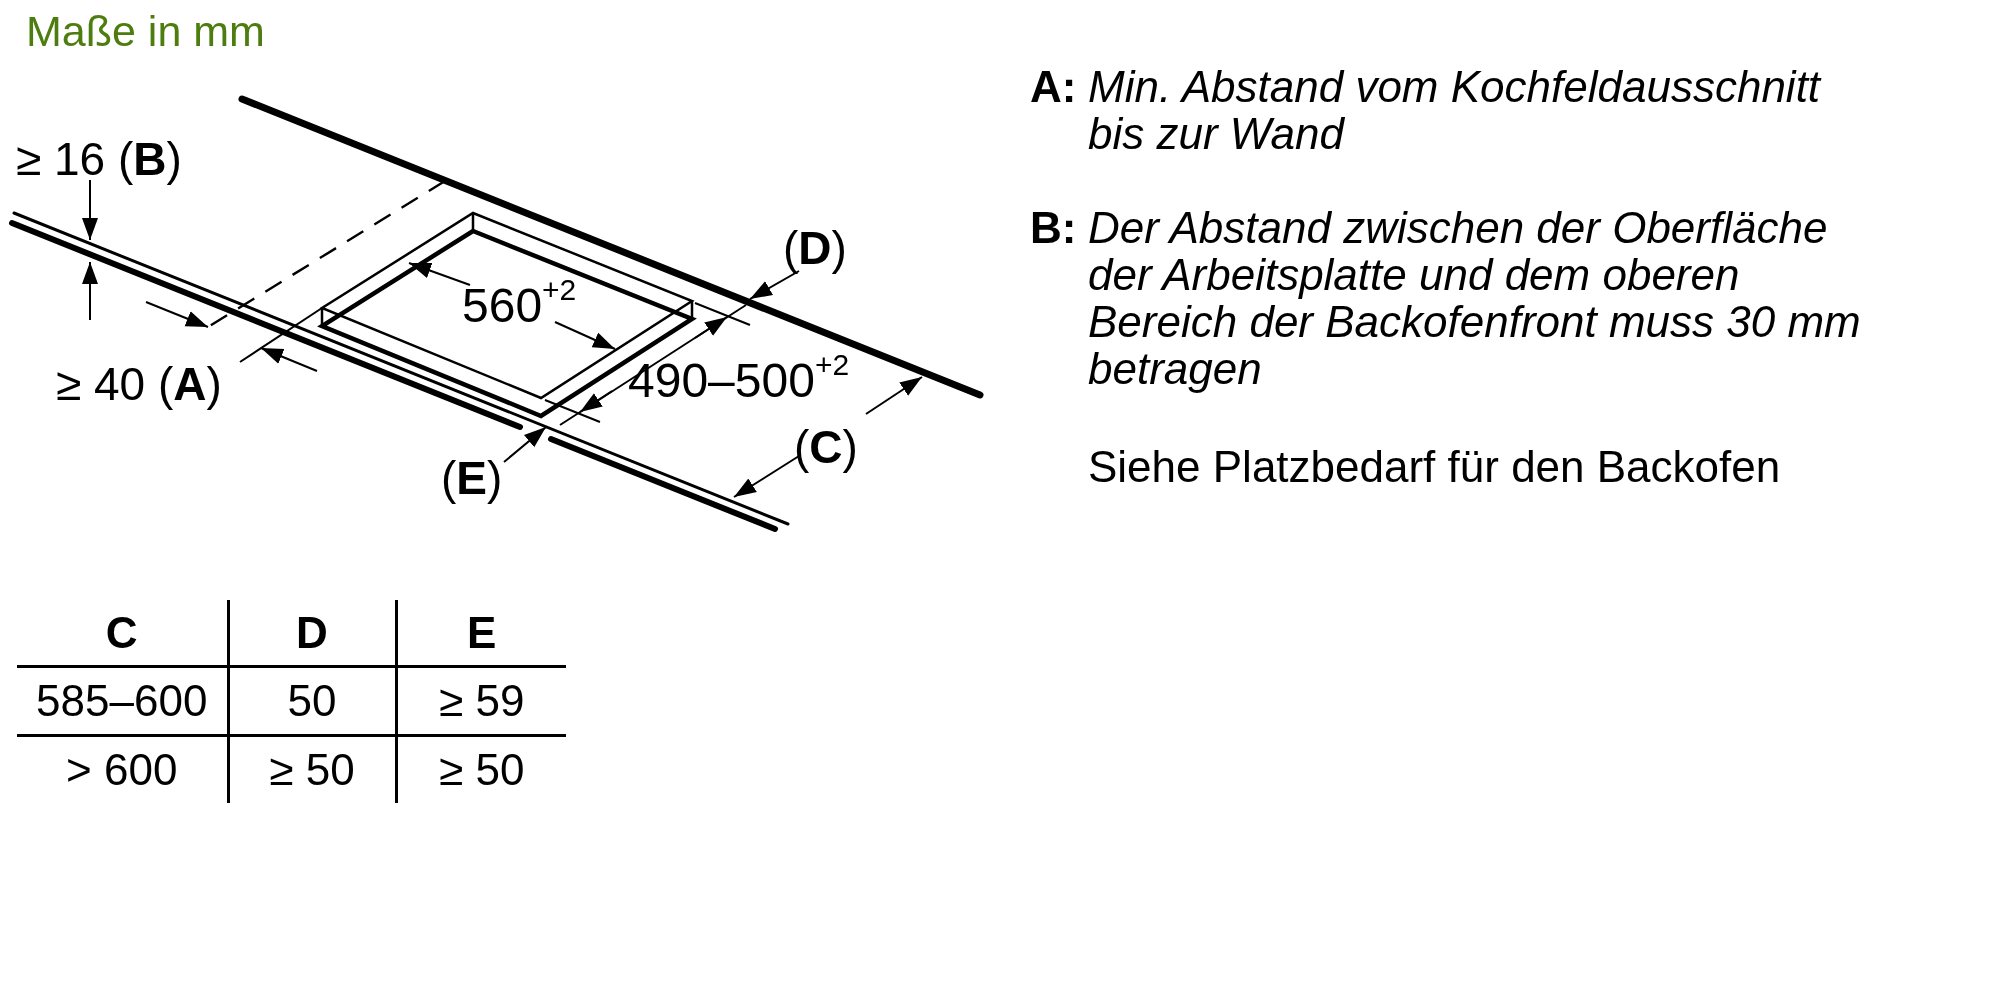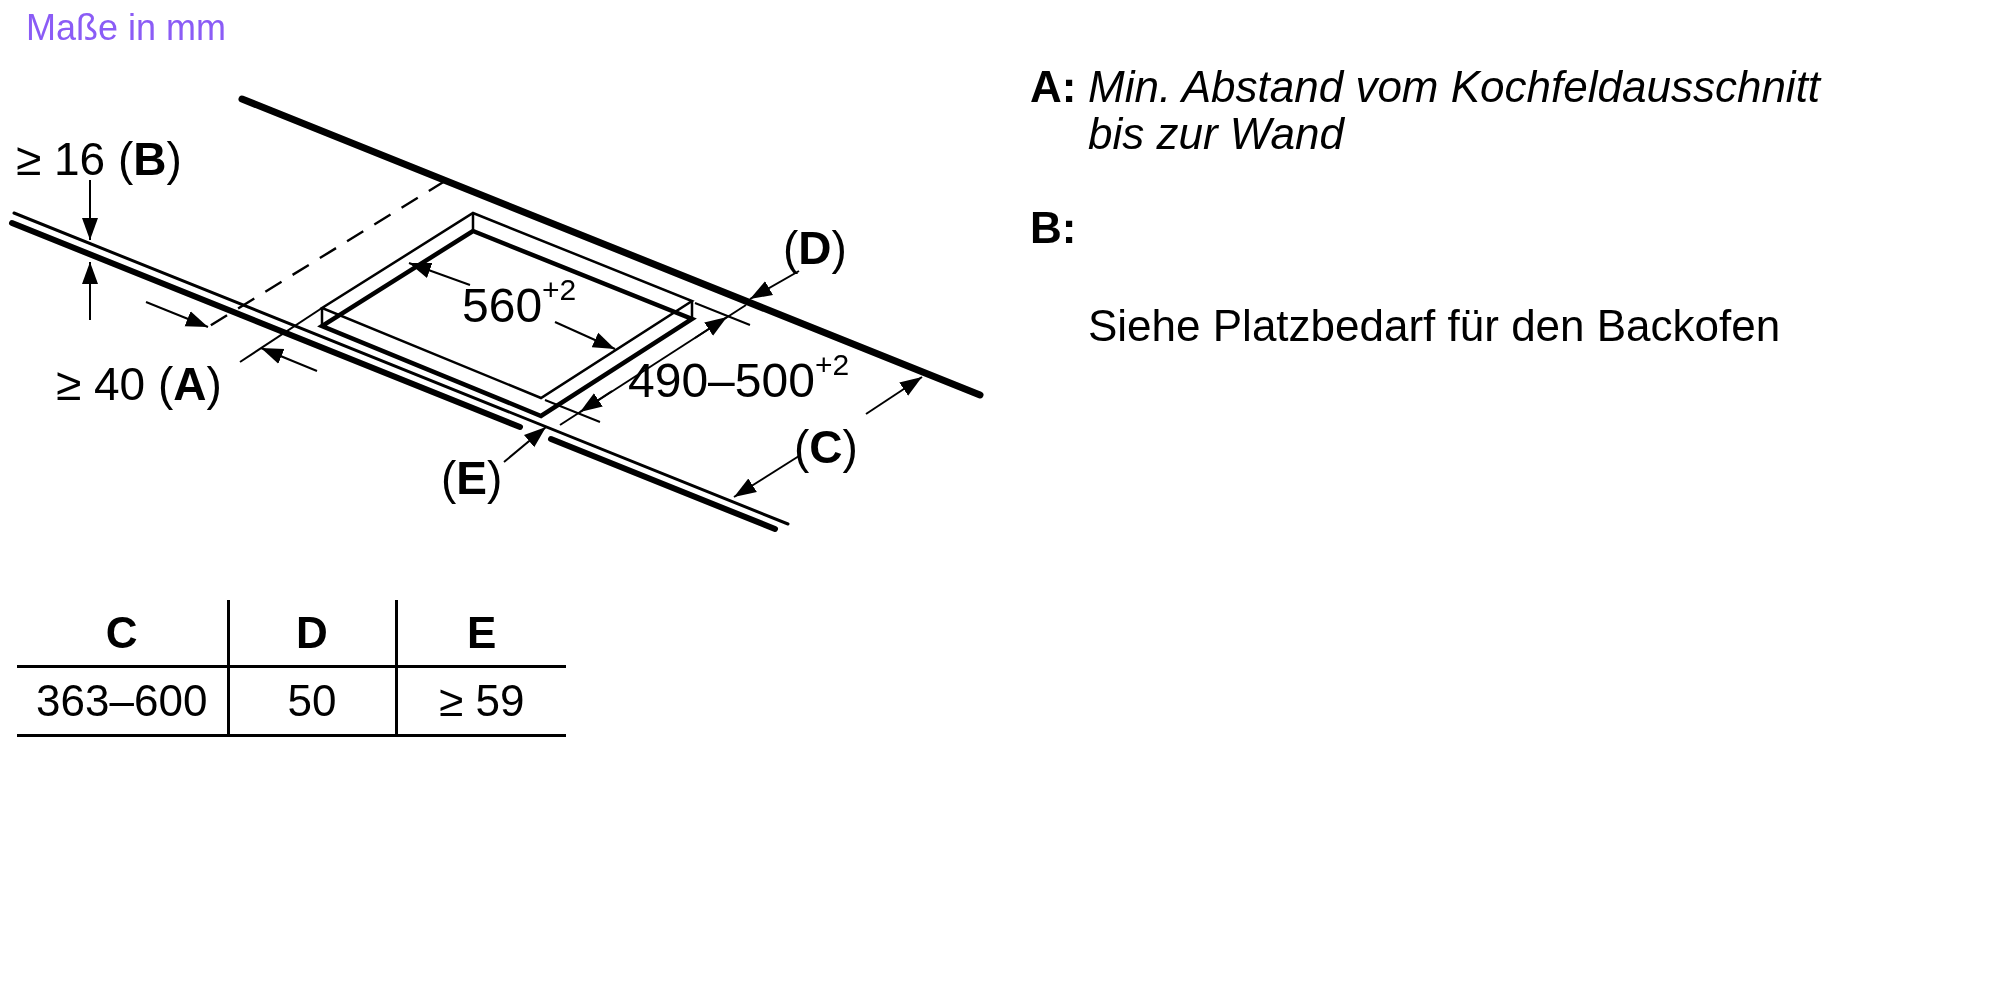--- a/index.html
+++ b/index.html
@@ -6,21 +6,21 @@
   .canvas{
     position:relative;
     width:2000px;height:1000px;
     background:#ffffff;
     color:#000000;
     font-family:"Liberation Sans", sans-serif;
     overflow:hidden;
   }
   .page-title{
     position:absolute;left:26px;top:8px;
-    font-size:36px;line-height:1.1;color:#8b5cf6;
+    font-size:43px;line-height:1.1;color:#4d7c0f;
   }
   
   .diagram{
     position:absolute;left:0;top:60px;width:1010px;height:560px;
   }
   .diagram text{fill:#000;font-family:"Liberation Sans",sans-serif;}
   .stroke{stroke:#000;fill:none;}
   
   .dim-table{
     position:absolute;left:17px;top:600px;
@@ -115,32 +115,41 @@
       </colgroup>
     <thead>
       <tr>
         <th>C</th>
         <th>D</th>
         <th>E</th>
       </tr>
     </thead>
     <tbody>
       <tr>
-        <td>363–600</td>
+        <td>585–600</td>
         <td>50</td>
         <td>≥ 59</td>
+      </tr>
+      <tr>
+        <td>&gt; 600</td>
+        <td>≥ 50</td>
+        <td>≥ 50</td>
       </tr>
     </tbody>
   </table>
 
   <div class="notes">
     <div class="note-def">
       <span class="note-label">A:</span>
       <span class="note-text">Min. Abstand vom Kochfeldausschnitt
 bis zur Wand</span>
     </div>
     <div class="note-def note-b">
       <span class="note-label">B:</span>
+      <span class="note-text">Der Abstand zwischen der Oberfläche
+der Arbeitsplatte und dem oberen
+Bereich der Backofenfront muss 30 mm
+betragen</span>
     </div>
     <div class="note-sub">Siehe Platzbedarf für den Backofen</div>
   </div>
 
 </div>
 
 </body></html>

